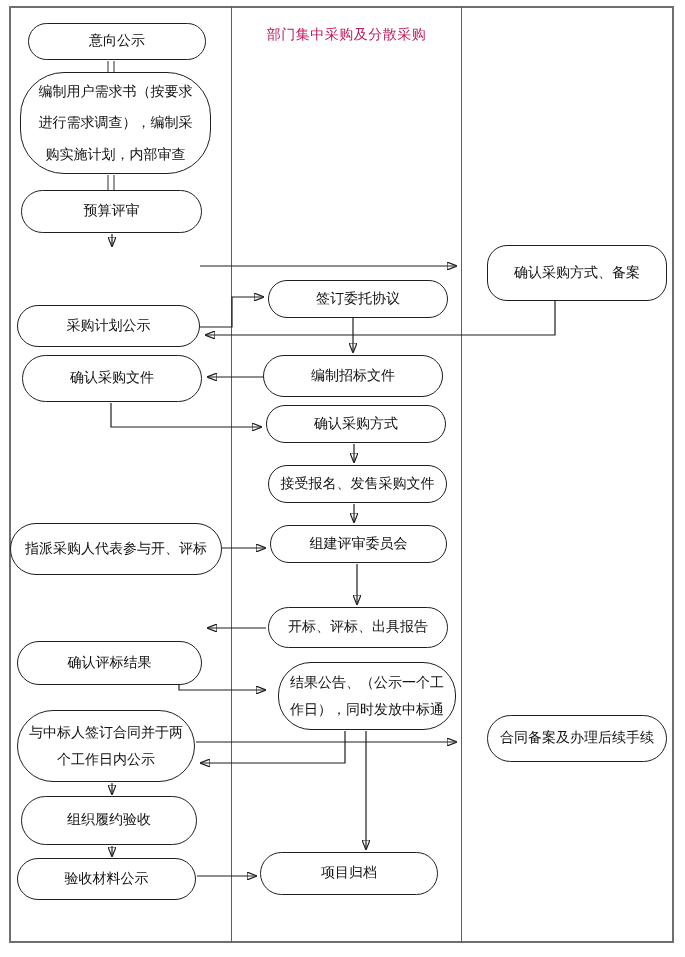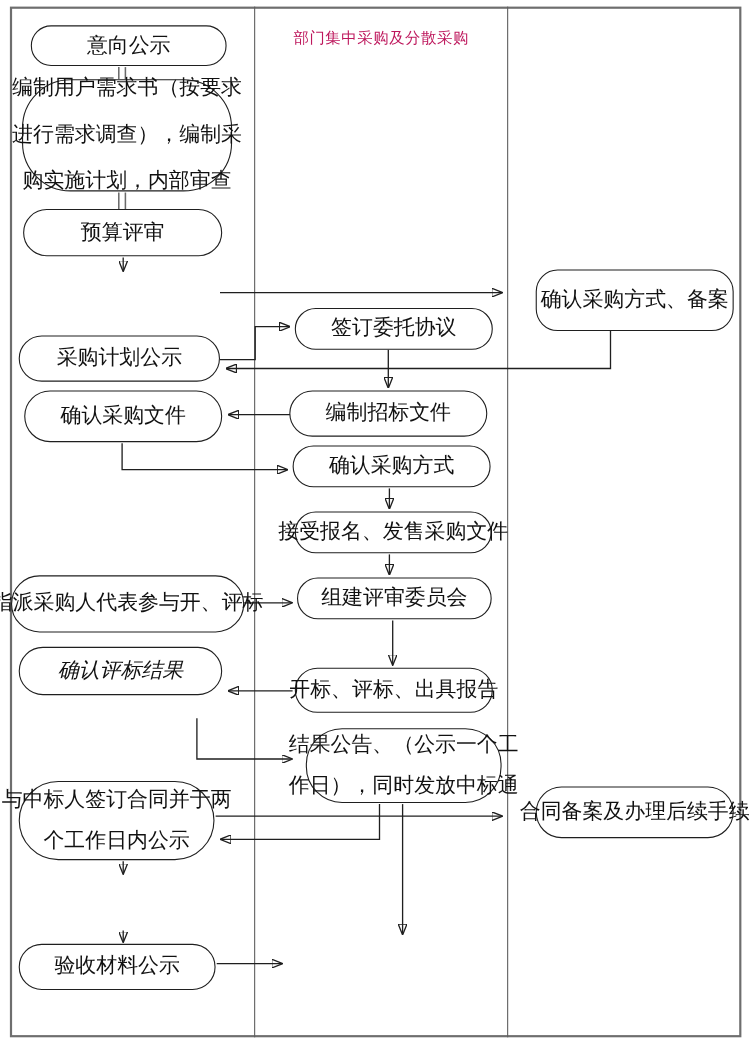--- a/index.html
+++ b/index.html
@@ -18,35 +18,35 @@
   .divider.d1 { left:231px; }
   .divider.d2 { left:461px; }
   .col-header {
     position:absolute; left:232px; top:26px; width:229px;
     text-align:center; font-size:14px; letter-spacing:0.5px; color:#be185d;
   }
   .node {
     position:absolute; box-sizing:border-box;
     border:1.2px solid #1f1f1f; background:#ffffff;
     display:flex; flex-direction:column; align-items:center; justify-content:center;
-    text-align:center; font-size:19px; line-height:1.45; color:#111111;
+    text-align:center; font-size:14px; line-height:1.45; color:#111111;
     z-index:2; padding:0 8px;
   }
   .node span { display:block; white-space:nowrap; }
   .multi span { line-height:2.1; }
   
   .n-intent            { left:28px;  top:23px;  width:178px; height:37px; border-radius:19px; }
   .n-requirements      { left:20px;  top:72px;  width:191px; height:102px; border-radius:44px; }
   .n-requirements span { line-height:2.25; }
   .n-budget            { left:21px;  top:190px; width:181px; height:43px; border-radius:22px; }
   .n-filing            { left:18px;  top:248px; width:182px; height:44px; border-radius:22px; }
   .n-plan-public       { left:17px;  top:305px; width:183px; height:42px; border-radius:21px; }
   .n-confirm-doc       { left:22px;  top:355px; width:180px; height:47px; border-radius:24px; }
   .n-assign-rep        { left:10px;  top:523px; width:212px; height:52px; border-radius:26px; }
-  .n-confirm-result    { left:17px;  top:588px; width:185px; height:44px; border-radius:22px;font-style:italic; }
+  .n-confirm-result    { left:17px;  top:641px; width:185px; height:44px; border-radius:22px; }
   .n-sign-contract     { left:17px;  top:710px; width:178px; height:72px; border-radius:36px; }
   .n-sign-contract span{ line-height:1.95; }
   .n-perform-accept    { left:21px;  top:796px; width:176px; height:49px; border-radius:25px; }
   .n-accept-public     { left:17px;  top:858px; width:179px; height:42px; border-radius:21px; }
   
   .n-delegate          { left:268px; top:280px; width:180px; height:38px; border-radius:19px; }
   .n-tender-doc        { left:263px; top:355px; width:180px; height:42px; border-radius:21px; }
   .n-announce          { left:266px; top:405px; width:180px; height:38px; border-radius:19px; }
   .n-registration      { left:268px; top:465px; width:179px; height:38px; border-radius:19px; }
   .n-committee         { left:270px; top:525px; width:177px; height:38px; border-radius:19px; }
@@ -126,20 +126,23 @@
   <div class="node n-assign-rep">
     <span>指派采购人代表参与开、评标</span>
   </div>
   <div class="node n-confirm-result">
     <span>确认评标结果</span>
   </div>
   <div class="node n-sign-contract multi">
     <span>与中标人签订合同并于两</span>
     <span>个工作日内公示</span>
   </div>
+  <div class="node n-perform-accept">
+    <span>组织履约验收</span>
+  </div>
   <div class="node n-delegate">
     <span>签订委托协议</span>
   </div>
 
   <div class="node n-accept-public">
     <span>验收材料公示</span>
   </div>
   <div class="node n-tender-doc">
     <span>编制招标文件</span>
   </div>
@@ -152,20 +155,23 @@
   <div class="node n-bid-opening">
     <span>开标、评标、出具报告</span>
   </div>
   <div class="node n-committee">
     <span>组建评审委员会</span>
   </div>
   <div class="node n-result-announce multi">
     <span>结果公告、（公示一个工</span>
     <span>作日），同时发放中标通</span>
   </div>
+  <div class="node n-archive">
+    <span>项目归档</span>
+  </div>
 
   <div class="node n-confirm-method">
     <span>确认采购方式、备案</span>
   </div>
   <div class="node n-contract-filing">
     <span>合同备案及办理后续手续</span>
   </div>
 
 </div>
 

